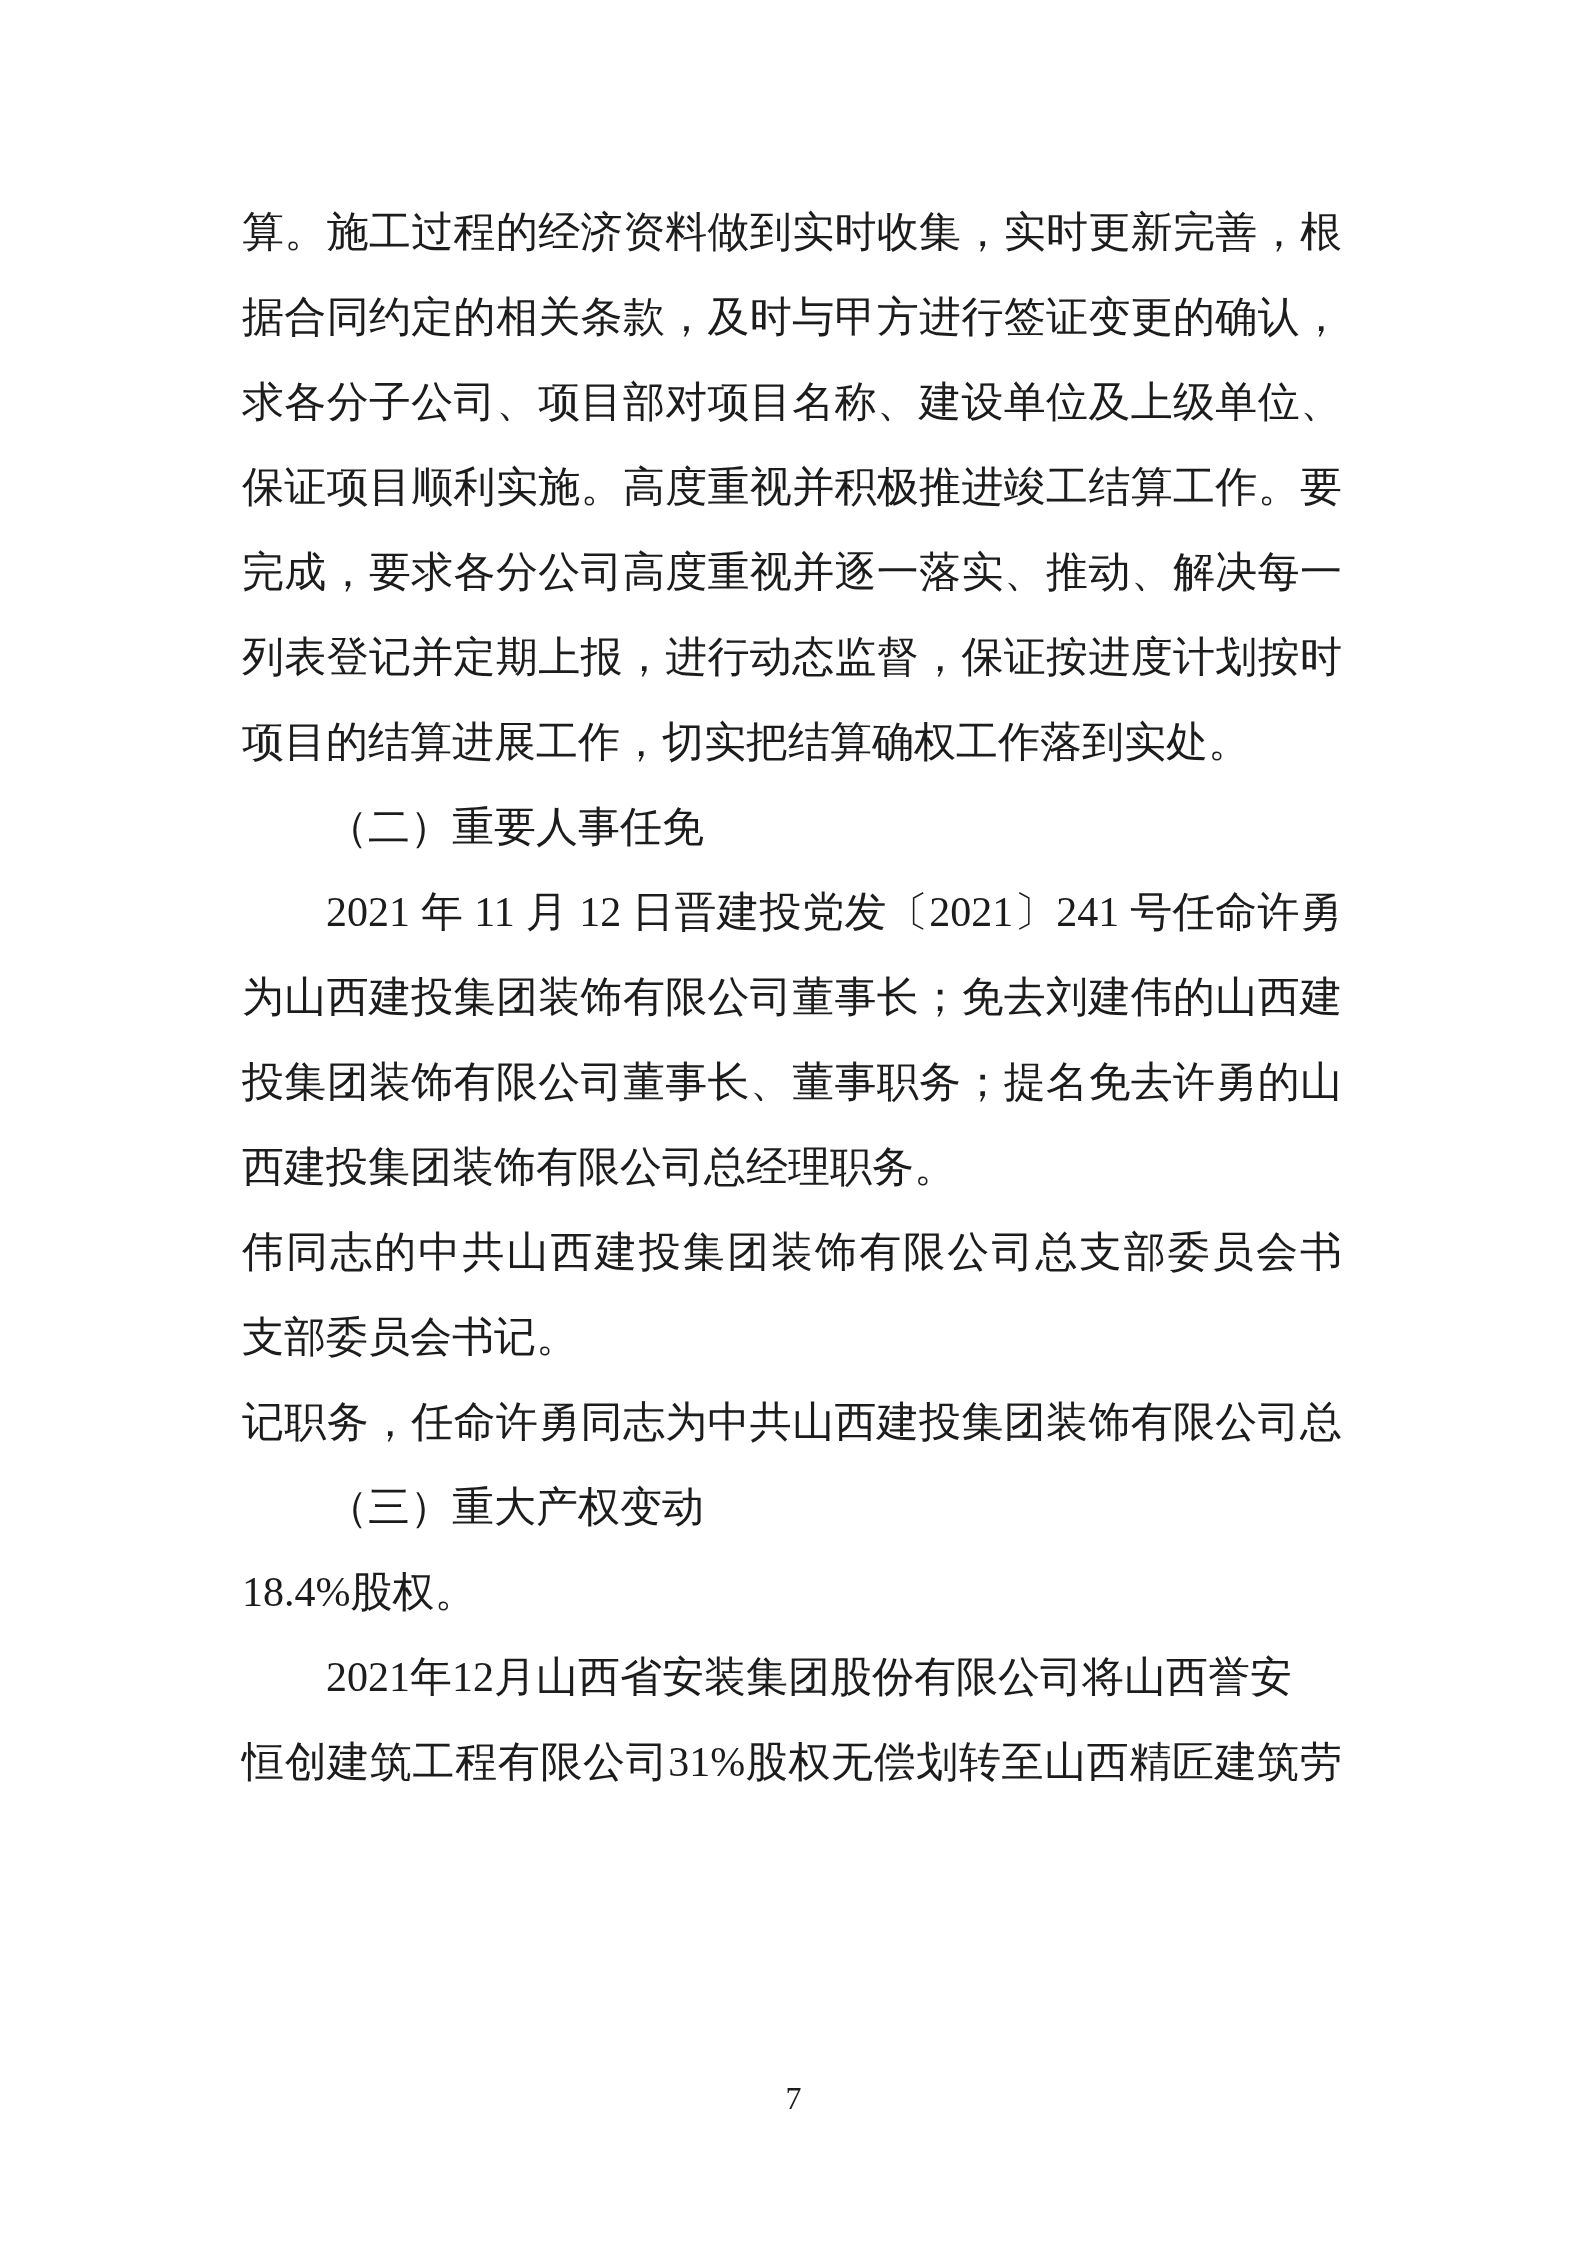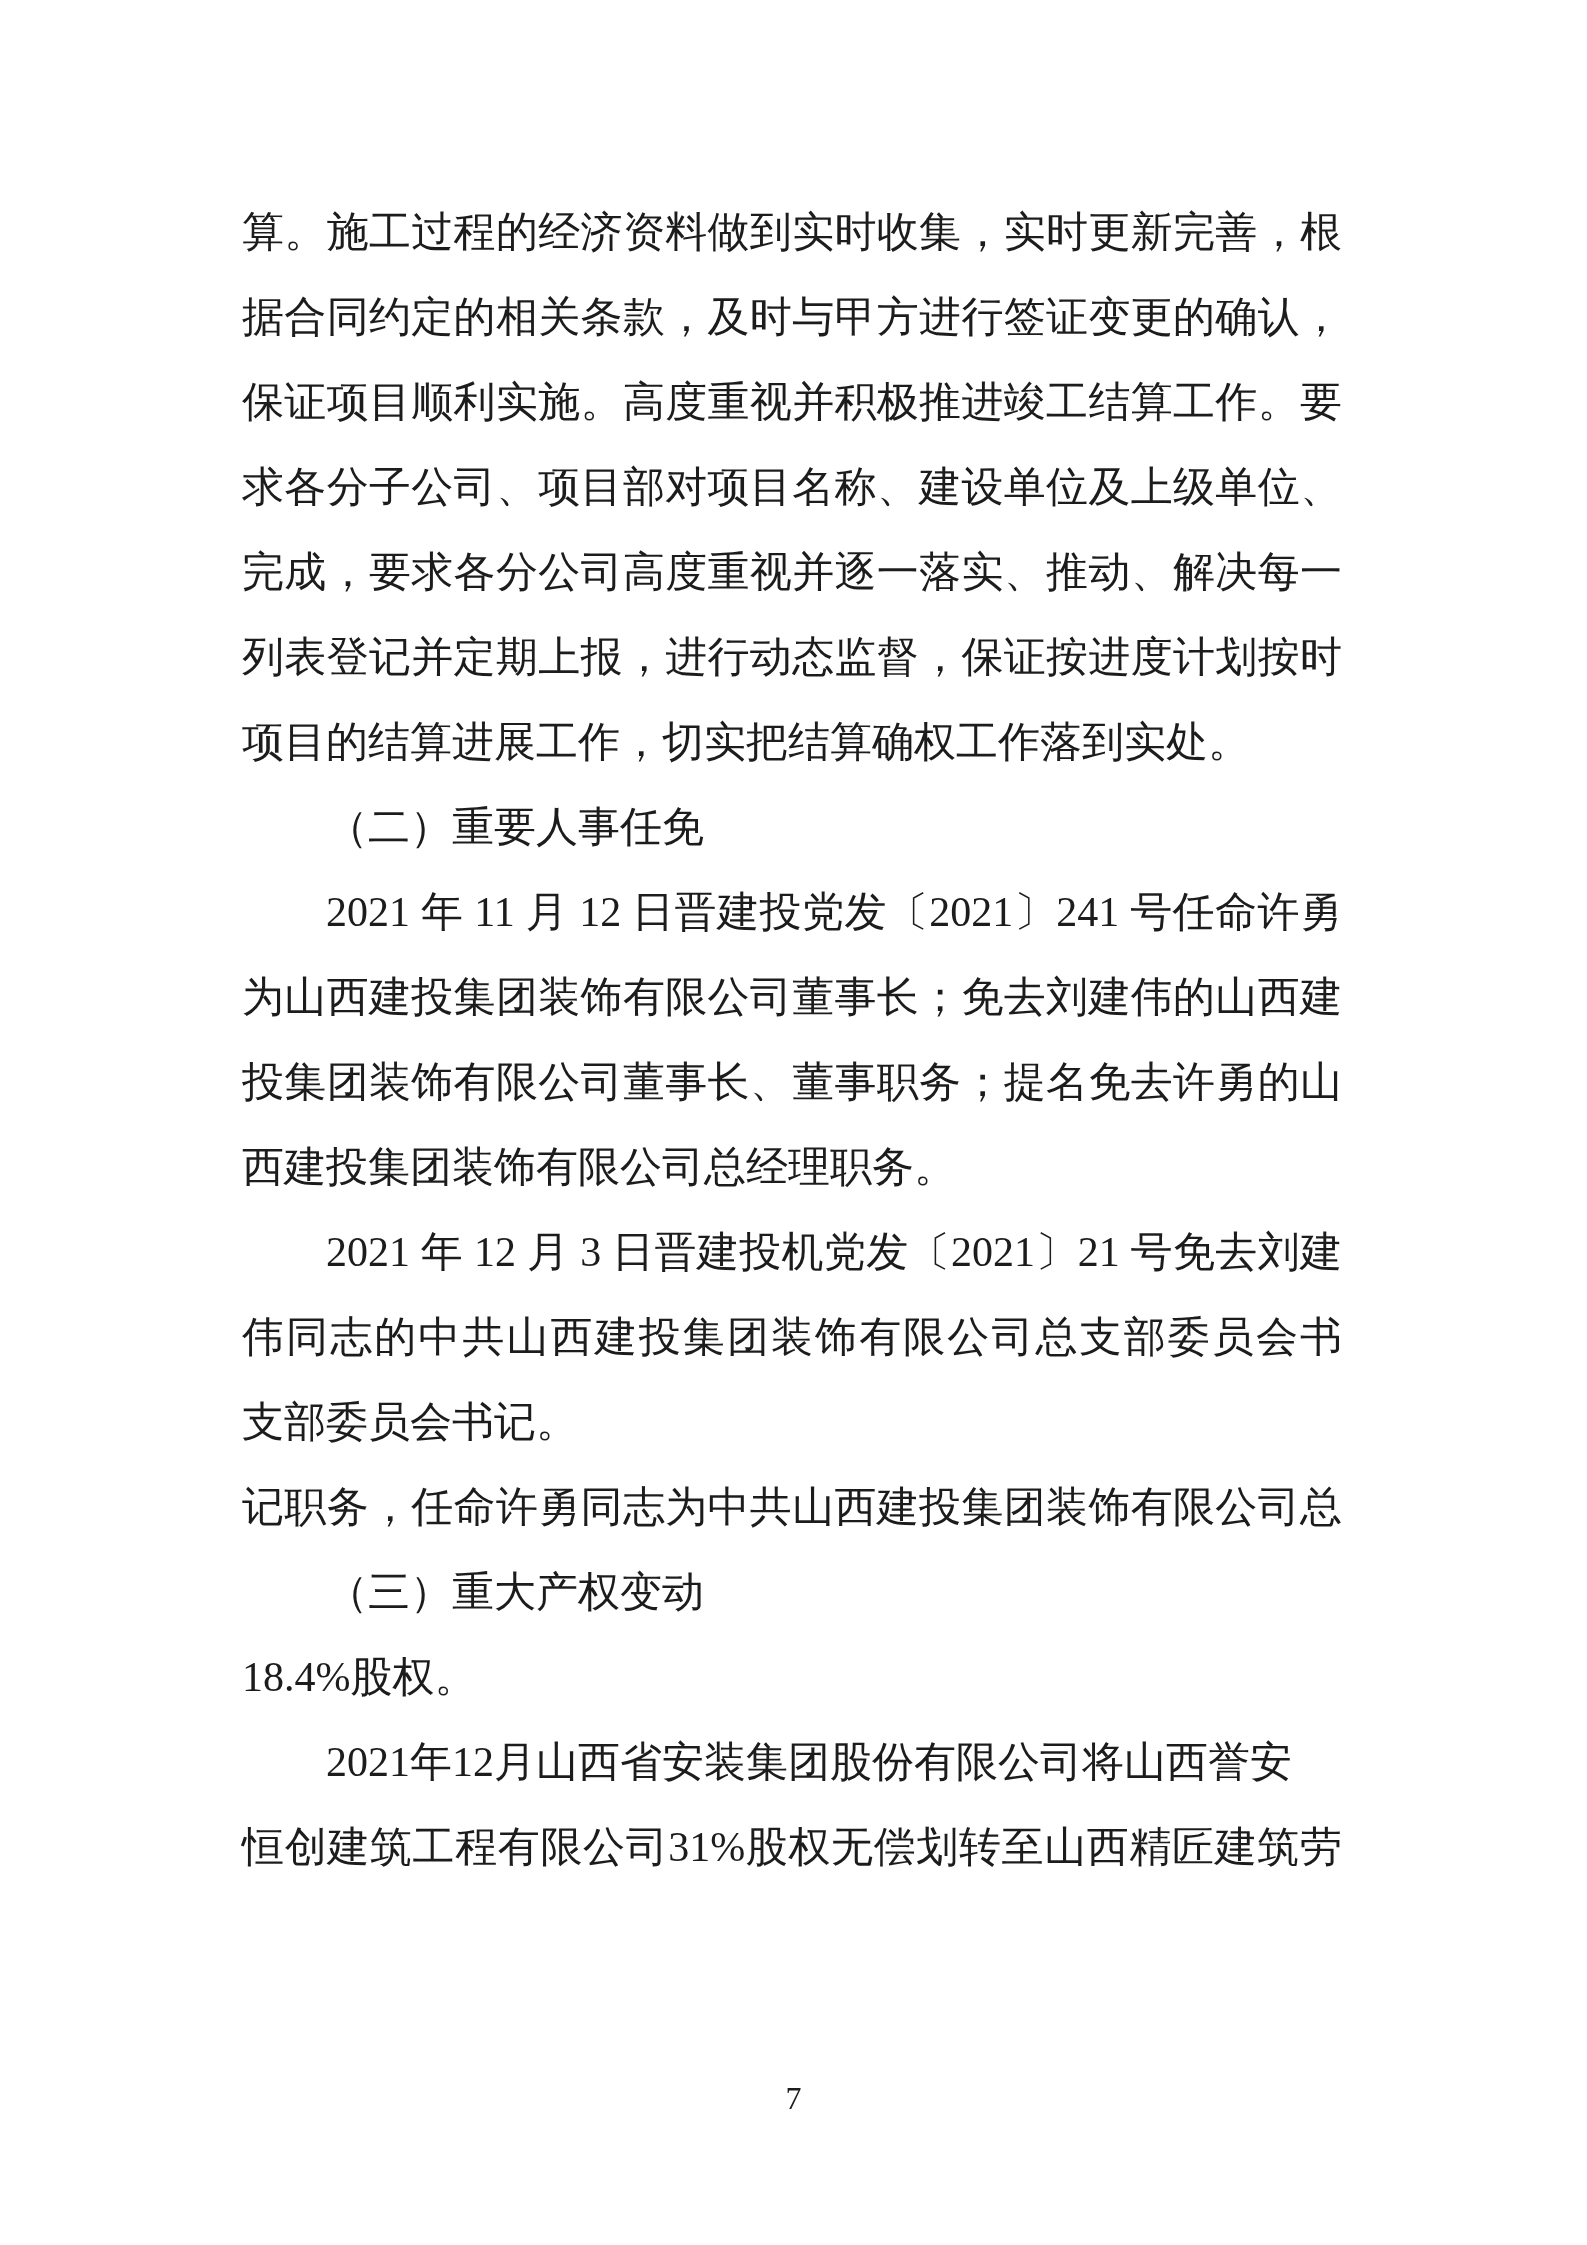--- a/index.html
+++ b/index.html
@@ -57,31 +57,30 @@
     color: #1c1c1c;
   }
 </style>
 </head>
 <body>
 
 <div class="page">
   <div class="body-text">
       <div class="line justify">算。施工过程的经济资料做到实时收集，实时更新完善，根</div>
       <div class="line justify">据合同约定的相关条款，及时与甲方进行签证变更的确认，</div>
+      <div class="line justify">求各分子公司、项目部对项目名称、建设单位及上级单位、</div>
       <div class="line justify">保证项目顺利实施。高度重视并积极推进竣工结算工作。要</div>
-      <div class="line justify">求各分子公司、项目部对项目名称、建设单位及上级单位、</div>
       <div class="line justify">完成，要求各分公司高度重视并逐一落实、推动、解决每一</div>
       <div class="line justify">列表登记并定期上报，进行动态监督，保证按进度计划按时</div>
       <div class="line">项目的结算进展工作，切实把结算确权工作落到实处。</div>
       <div class="line indent">（二）重要人事任免</div>
       <div class="line indent justify">2021 年 11 月 12 日晋建投党发〔2021〕241 号任命许勇</div>
       <div class="line justify">为山西建投集团装饰有限公司董事长；免去刘建伟的山西建</div>
       <div class="line justify">投集团装饰有限公司董事长、董事职务；提名免去许勇的山</div>
       <div class="line">西建投集团装饰有限公司总经理职务。</div>
-      <div class="line indent justify">2021 年 12 月 3 日晋建投机党发〔2021〕21 号免去刘建</div>
       <div class="line justify">伟同志的中共山西建投集团装饰有限公司总支部委员会书</div>
       <div class="line">支部委员会书记。</div>
       <div class="line justify">记职务，任命许勇同志为中共山西建投集团装饰有限公司总</div>
       <div class="line indent">（三）重大产权变动</div>
       <div class="line">18.4%股权。</div>
       <div class="line indent">2021年12月山西省安装集团股份有限公司将山西誉安</div>
       <div class="line justify">恒创建筑工程有限公司31%股权无偿划转至山西精匠建筑劳</div>
     </div>
   <div class="page-number">7</div>
 </div>

